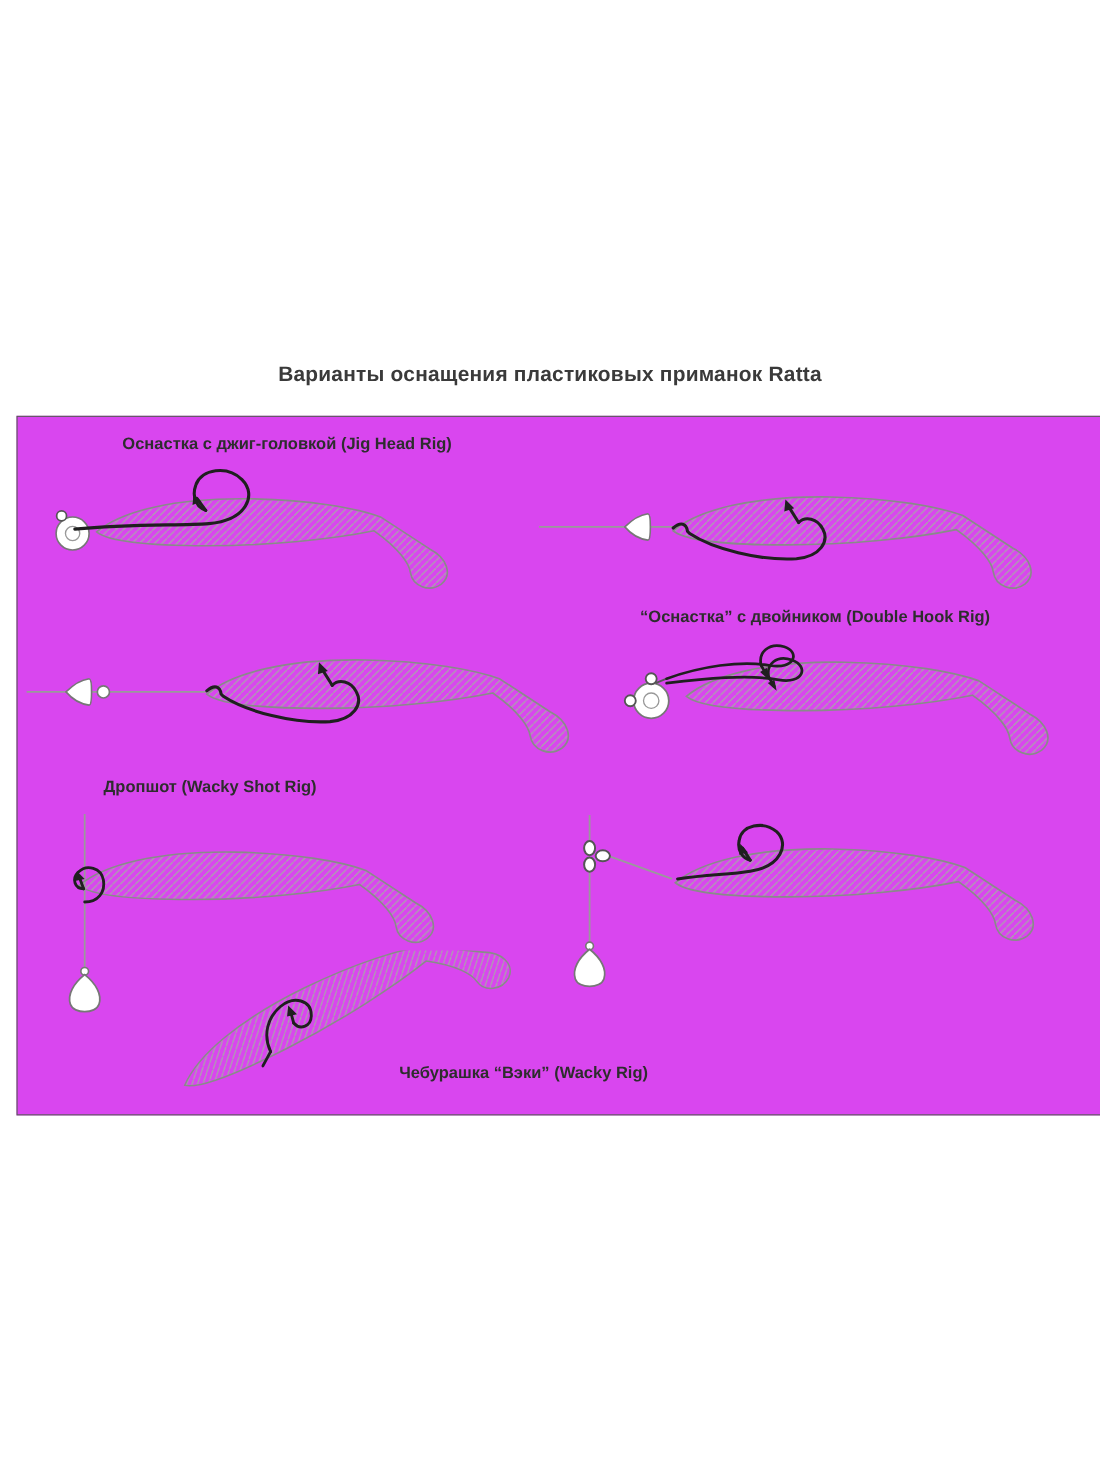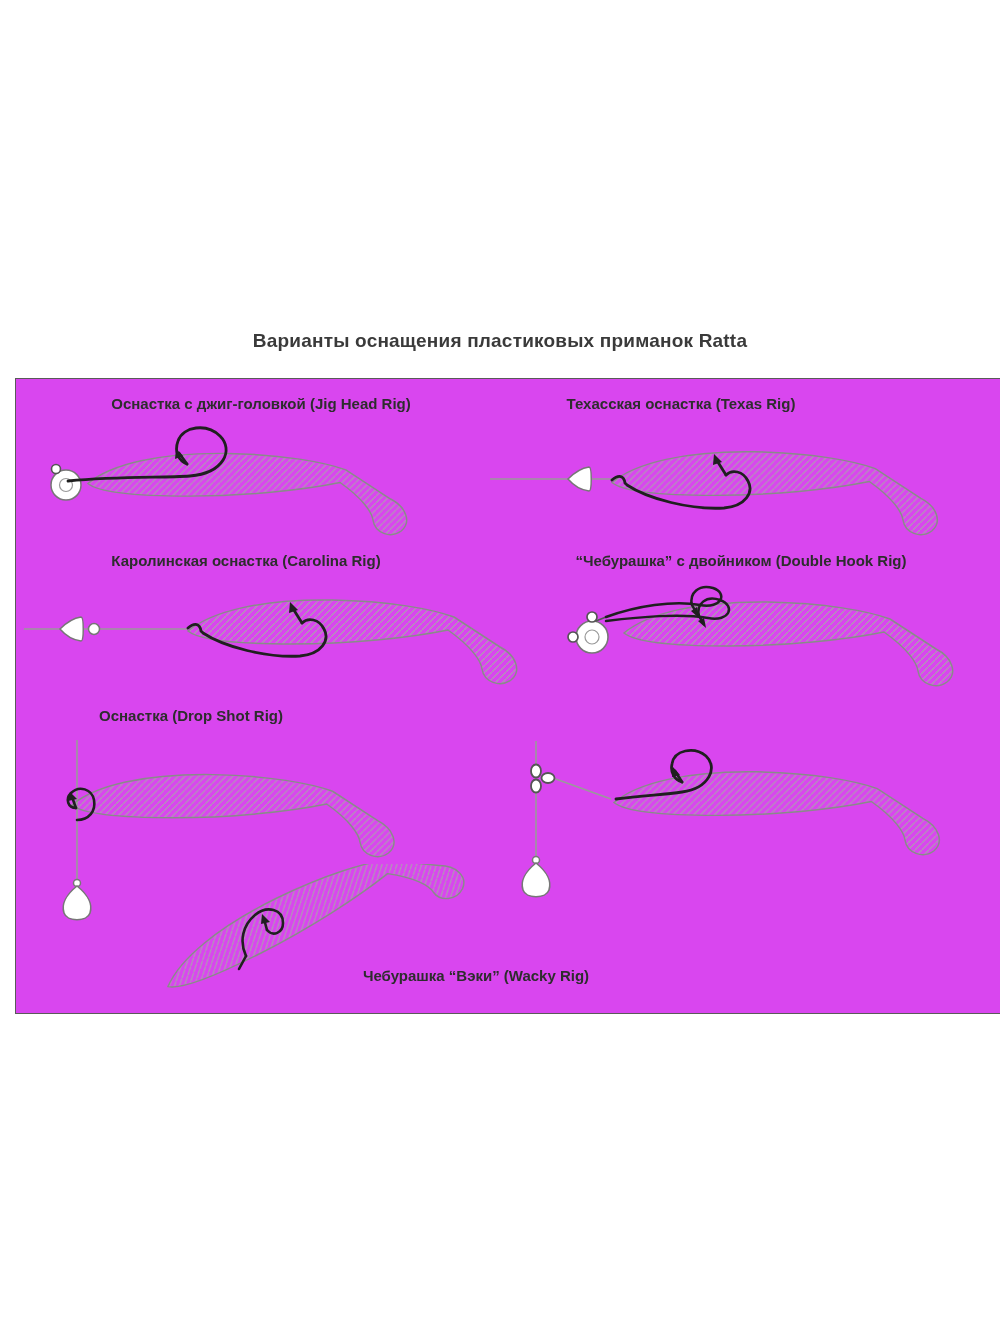--- a/index.html
+++ b/index.html
@@ -30,24 +30,22 @@
                  C 58 63 16 60 4 50 Z" fill="url(#hatch)" stroke="#8a8a8a" stroke-width="1.5"></path>
       </g>
     </defs>
   </svg>
 
   <div class="title">Варианты оснащения пластиковых приманок Ratta</div>
 
   <div class="board">
 
     <div class="lbl" style="left:45px;top:16px;width:400px">Оснастка с джиг-головкой (Jig Head Rig)</div>
-    <div class="lbl" style="left:465px;top:16px;width:400px">Техасская оснастка (Texas Rig)</div>
-    <div class="lbl" style="left:30px;top:173px;width:400px">Каролинская оснастка (Carolina Rig)</div>
-    <div class="lbl" style="left:500px;top:173px;width:450px">“Чебурашка” с двойником (Double Hook Rig)</div>
-    <div class="lbl" style="left:25px;top:328px;width:300px">Оснастка (Drop Shot Rig)</div>
+    <div class="lbl" style="left:500px;top:173px;width:450px">“Оснастка” с двойником (Double Hook Rig)</div>
+    <div class="lbl" style="left:25px;top:328px;width:300px">Дропшот (Wacky Shot Rig)</div>
     <div class="lbl" style="left:290px;top:588px;width:340px">Чебурашка “Вэки” (Wacky Rig)</div>
 
     <svg class="diag" style="left:10px;top:42px" width="440" height="122" viewBox="0 0 440 122">
       <use href="#fish" transform="translate(58,14) scale(0.97)"></use>
       <g>
         <circle cx="40" cy="64" r="15" fill="#fff" stroke="#777" stroke-width="1.5"></circle>
         <circle cx="40" cy="64" r="6.5" fill="none" stroke="#999" stroke-width="1.2"></circle>
         <circle cx="30" cy="48" r="4.5" fill="#fff" stroke="#555" stroke-width="1.6"></circle>
       </g>
       <g stroke="#1f1f1f" fill="none" stroke-width="2.8" stroke-linecap="round">

